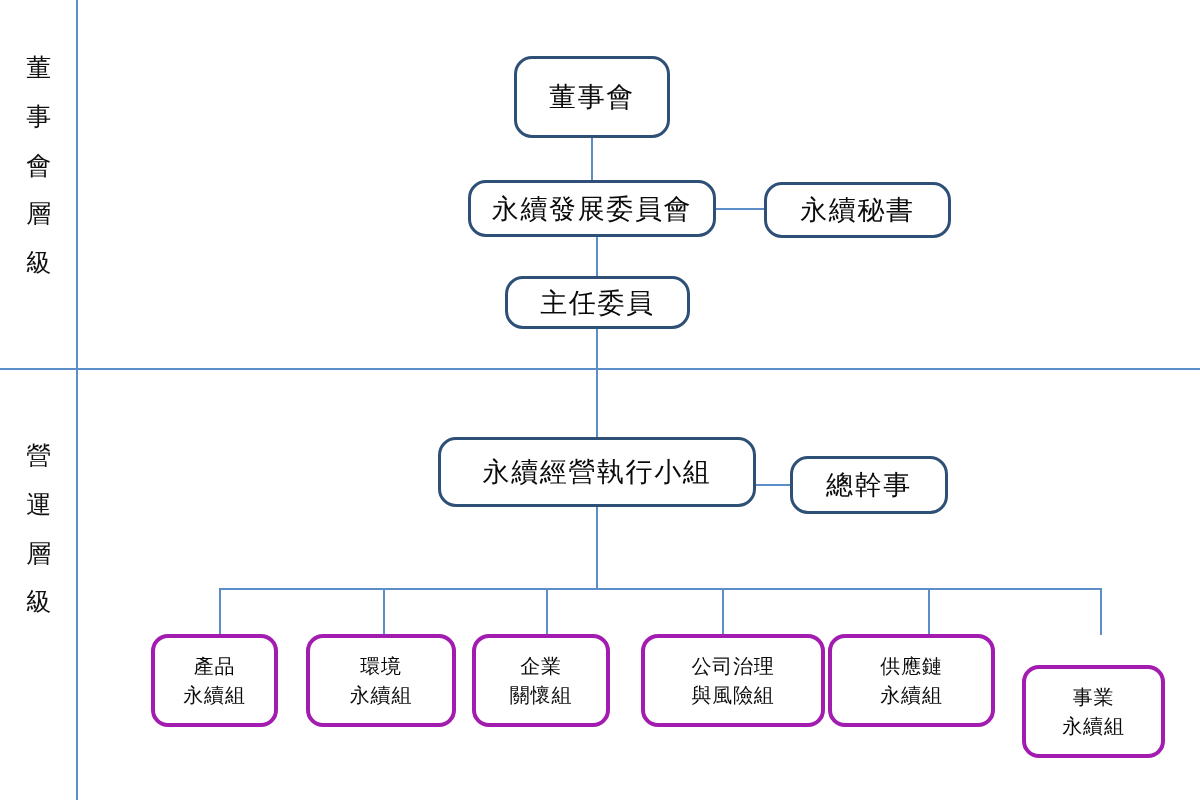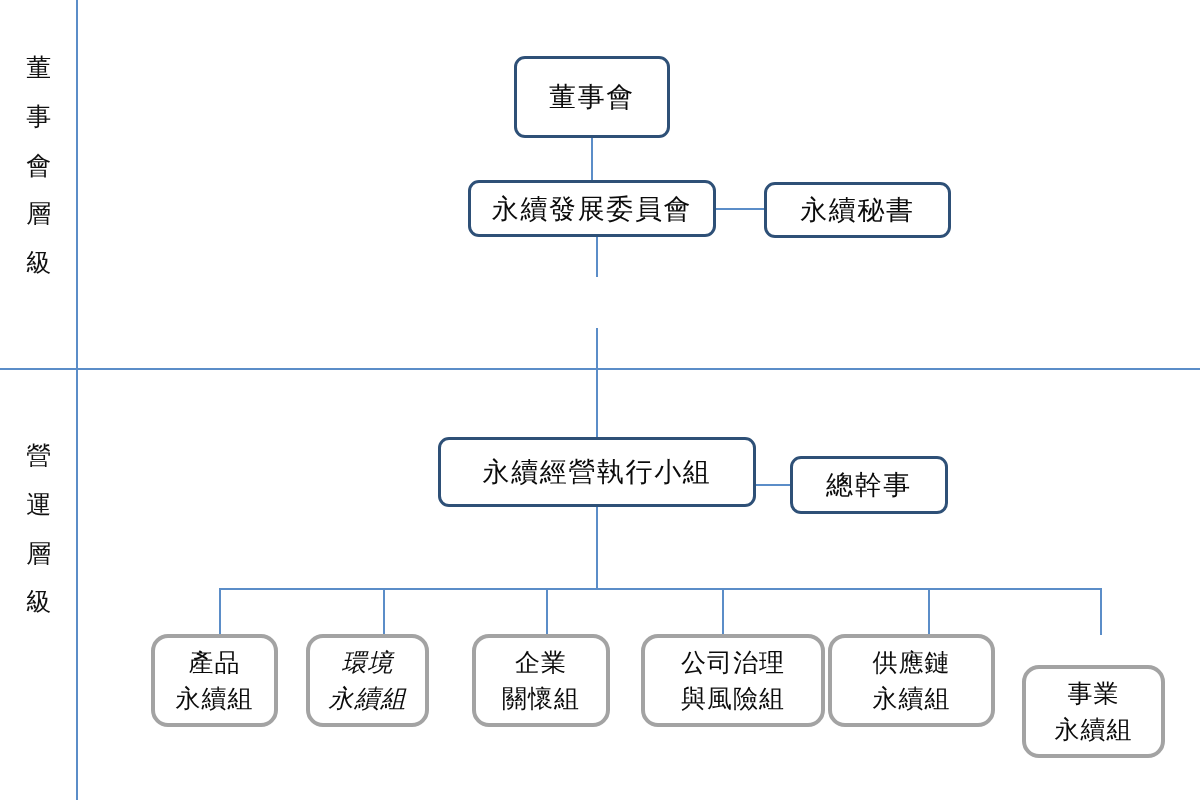--- a/index.html
+++ b/index.html
@@ -69,44 +69,44 @@
     display: flex;
     align-items: center;
     justify-content: center;
     text-align: center;
     white-space: pre-line;
     color: #0b0b0b;
     font-family: "DejaVu Serif", "Liberation Serif", serif;
   }
   .node-blue {
     border: 3px solid #2E5077;
-    border-radius: 11px;
+    border-radius: 18px;
     font-size: 27px;
     letter-spacing: 0.06em;
     z-index: 3;
   }
   .node-black {
-    border: 4px solid #a3a3a3;
+    border: 4px solid #a21caf;
     border-radius: 17px;
-    font-size: 25px;
+    font-size: 20px;
     line-height: 1.42;
     letter-spacing: 0.04em;
     z-index: 3;
   }
 
   
   #node-board        { left: 514px;  top: 56px;  width: 156px; height: 82px;  }
   #node-committee    { left: 468px;  top: 180px; width: 248px; height: 57px;  }
   #node-secretary    { left: 764px;  top: 182px; width: 187px; height: 56px;  }
   #node-chairperson  { left: 505px;  top: 276px; width: 185px; height: 53px;  }
   #node-exec-team    { left: 438px;  top: 437px; width: 318px; height: 70px;  }
   #node-director     { left: 790px;  top: 456px; width: 158px; height: 58px;  }
 
   #node-group-0 { left: 151px;  top: 634px; width: 127px; height: 93px; }
-  #node-group-1 { left: 306px;  top: 634px; width: 123px; height: 93px; font-style: italic; }
+  #node-group-1 { left: 306px;  top: 634px; width: 150px; height: 93px; }
   #node-group-2 { left: 472px;  top: 634px; width: 138px; height: 93px; }
   #node-group-3 { left: 641px;  top: 634px; width: 184px; height: 93px; font-family: Liberation Serif, serif; }
   #node-group-4 { left: 828px;  top: 634px; width: 167px; height: 93px; }
   #node-group-5 { left: 1022px; top: 665px; width: 143px; height: 93px; }
 </style>
 </head>
 <body>
 
 <div id="chart-root">
 
@@ -142,20 +142,21 @@
   <div class="conn conn-v" style="left:722px; top:588px; height:47px;"></div>
   <div class="conn conn-v" style="left:928px; top:588px; height:47px;"></div>
   <div class="conn conn-v" style="left:1100px; top:588px; height:47px;"></div>
 
   <div class="node node-blue" id="node-board">董事會</div>
 
   <div class="node node-blue" id="node-committee">永續發展委員會</div>
 
   <div class="node node-blue" id="node-secretary">永續秘書</div>
 
+  <div class="node node-blue" id="node-chairperson">主任委員</div>
 
   <div class="node node-blue" id="node-exec-team">永續經營執行小組</div>
 
   <div class="node node-blue" id="node-director">總幹事</div>
 
   <div class="node node-black" id="node-group-0">產品
 永續組</div>
 
   <div class="node node-black" id="node-group-1">環境
 永續組</div>

